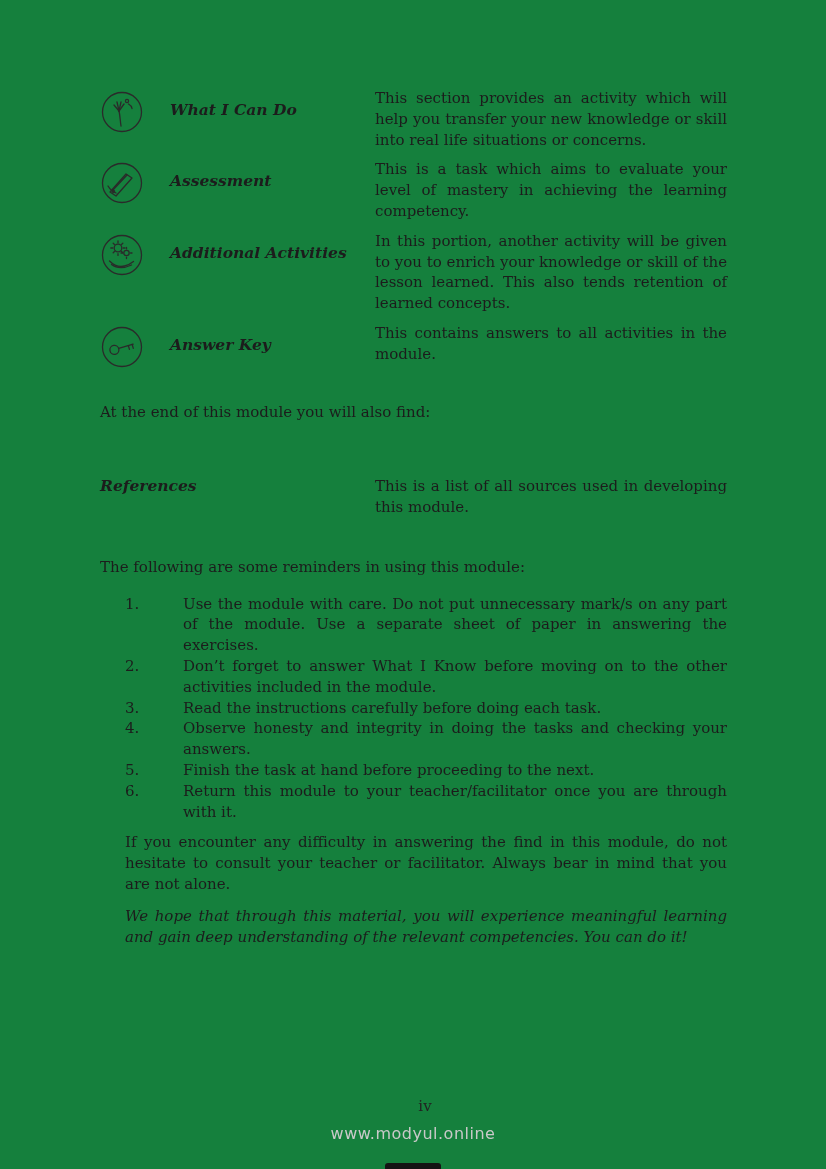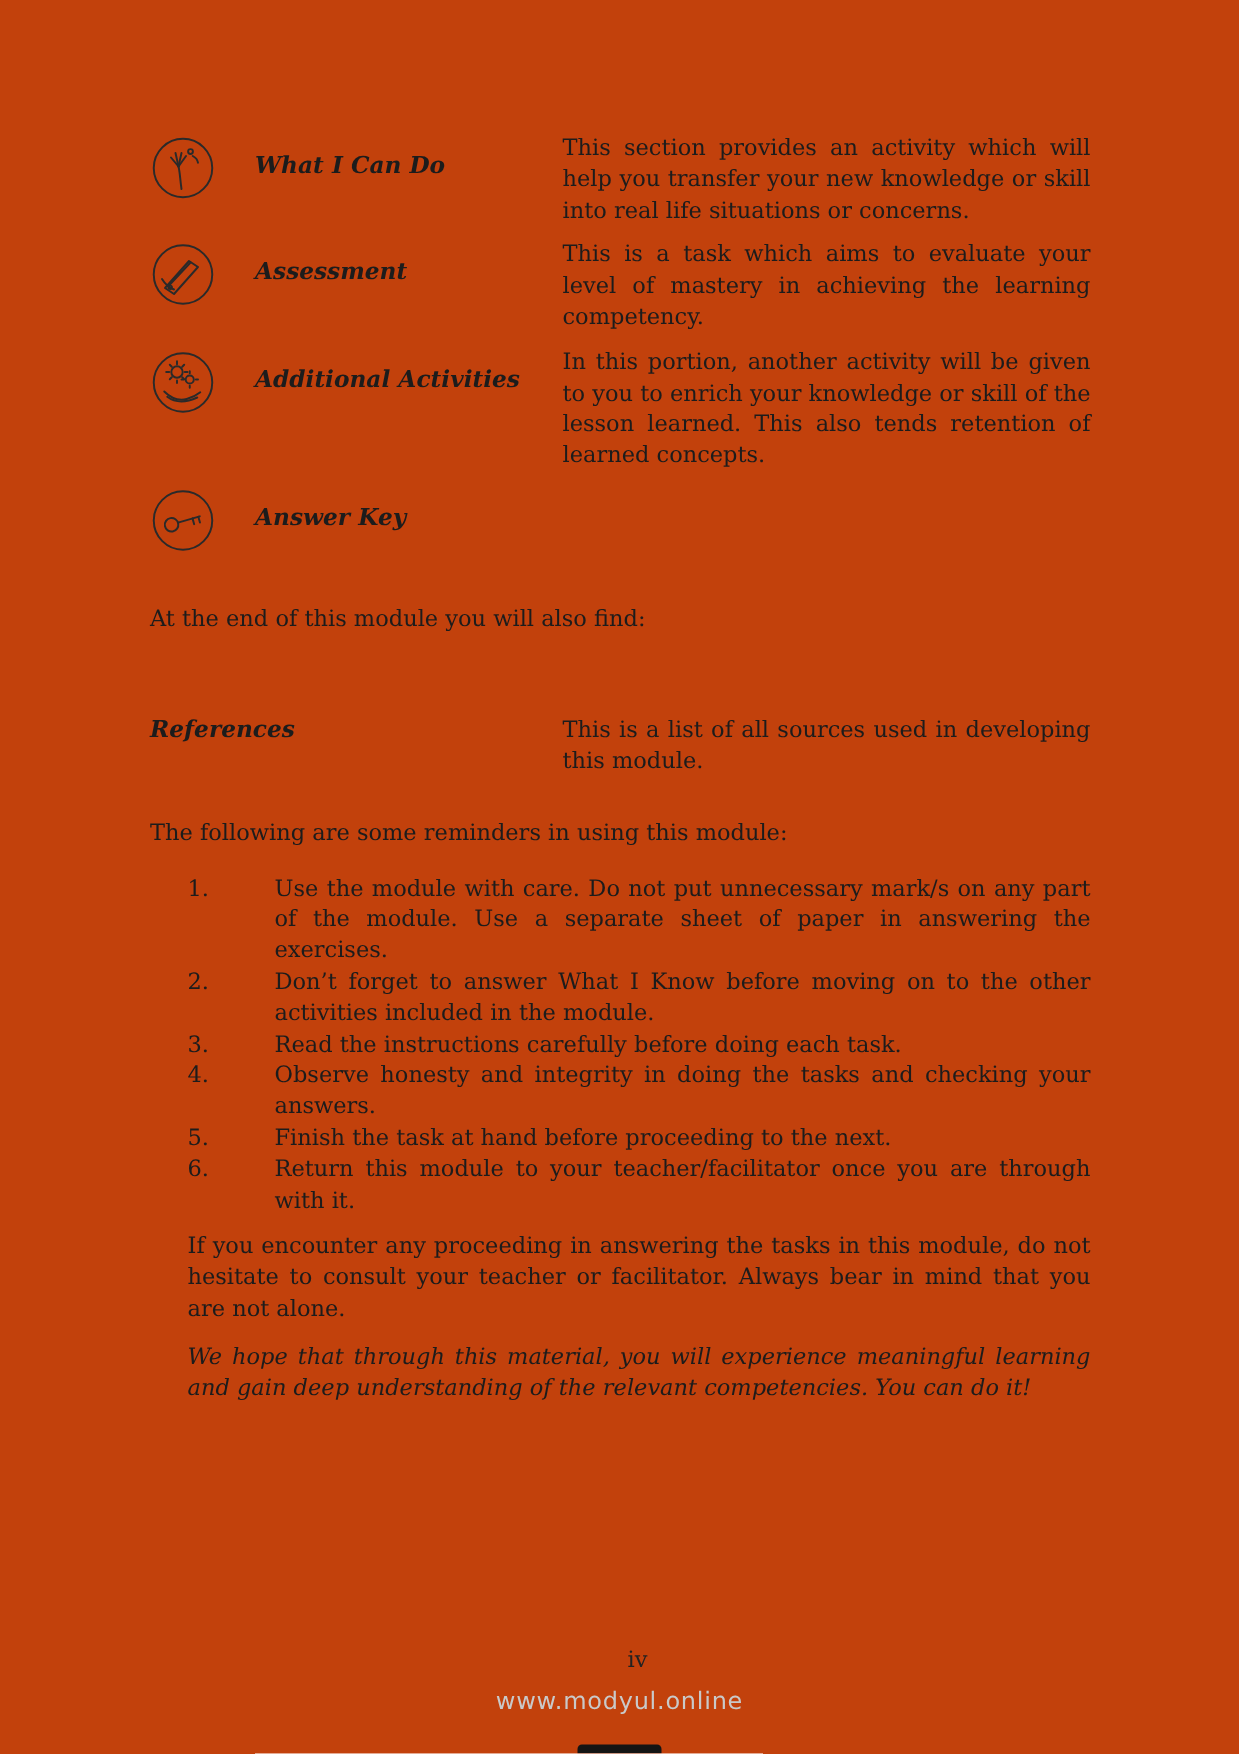--- a/index.html
+++ b/index.html
@@ -2,21 +2,21 @@
 <html><head>
 <meta charset="utf-8">
 <style>
   * { margin: 0; padding: 0; box-sizing: border-box; }
   html, body { background: #ffffff; }
   .page {
     position: relative;
     width: 826px;
     height: 1169px;
     margin: 0 auto;
-    background: #c2410c;
+    background: #15803d;
     font-family: "DejaVu Serif", "Liberation Serif", serif;
     color: #1c1c1c;
     font-size: 15px;
     overflow: hidden;
   }
   .content {
     position: absolute;
     left: 100px;
     top: 88px;
     width: 627px;
@@ -44,21 +44,21 @@
     display: grid;
     grid-template-columns: 275px 1fr;
     margin-top: 55px;
     align-items: start;
   }
   .refs-label {
     font-weight: bold;
     font-style: italic;
     font-size: 15.5px;
   }
-  .reminders-intro { margin-top: 28px; }
+  .reminders-intro { margin-top: 40px; }
   .reminder-list { margin-top: 18px; margin-left: 25px; }
   .reminder-item {
     display: grid;
     grid-template-columns: 25px 1fr;
     line-height: 20.8px;
   }
   .reminder-item .num { text-align: left; }
   .reminder-item .txt { text-align: justify; margin-left: 33px; }
   .closing-para {
     margin-top: 10px;
@@ -158,20 +158,21 @@
         <svg width="44" height="44" viewBox="0 0 44 44" class="line-icon">
           <circle cx="22" cy="22" r="19.5"></circle>
           <g transform="rotate(-10 22 22)">
             <circle cx="14" cy="23.5" r="4.5"></circle>
             <path d="M18.5 22.8 L33.5 21.2"></path>
             <path d="M28.5 21.7 l0.4 4 M32.5 21.3 l0.4 4"></path>
           </g>
         </svg>
       </div>
       <div class="legend-label">Answer Key</div>
+      <div class="legend-desc">This contains answers to all activities in the module.</div>
     </div>
 
     <div class="also-find-intro">At the end of this module you will also find:</div>
 
     <div class="refs-row">
       <div class="refs-label">References</div>
       <div class="refs-desc">This is a list of all sources used in developing this module.</div>
     </div>
 
     <div class="reminders-intro">The following are some reminders in using this module:</div>
@@ -196,21 +197,21 @@
       <div class="reminder-item">
         <span class="num">5.</span>
         <span class="txt">Finish the task at hand before proceeding to the next.</span>
       </div>
       <div class="reminder-item">
         <span class="num">6.</span>
         <span class="txt">Return this module to your teacher/facilitator once you are through with it.</span>
       </div>
     </div>
 
-    <p class="closing-para">If you encounter any proceeding in answering the tasks in this module, do not hesitate to consult your teacher or facilitator. Always bear in mind that you are not alone.</p>
+    <p class="closing-para">If you encounter any difficulty in answering the find in this module, do not hesitate to consult your teacher or facilitator. Always bear in mind that you are not alone.</p>
     <p class="closing-para second">We hope that through this material, you will experience meaningful learning and gain deep understanding of the relevant competencies. You can do it!</p>
 
   </div>
 
   <div class="page-number">iv</div>
   <div class="watermark">www.modyul.online</div>
   <div class="scan-artifact"></div>
 </div>
 
 </body></html>

